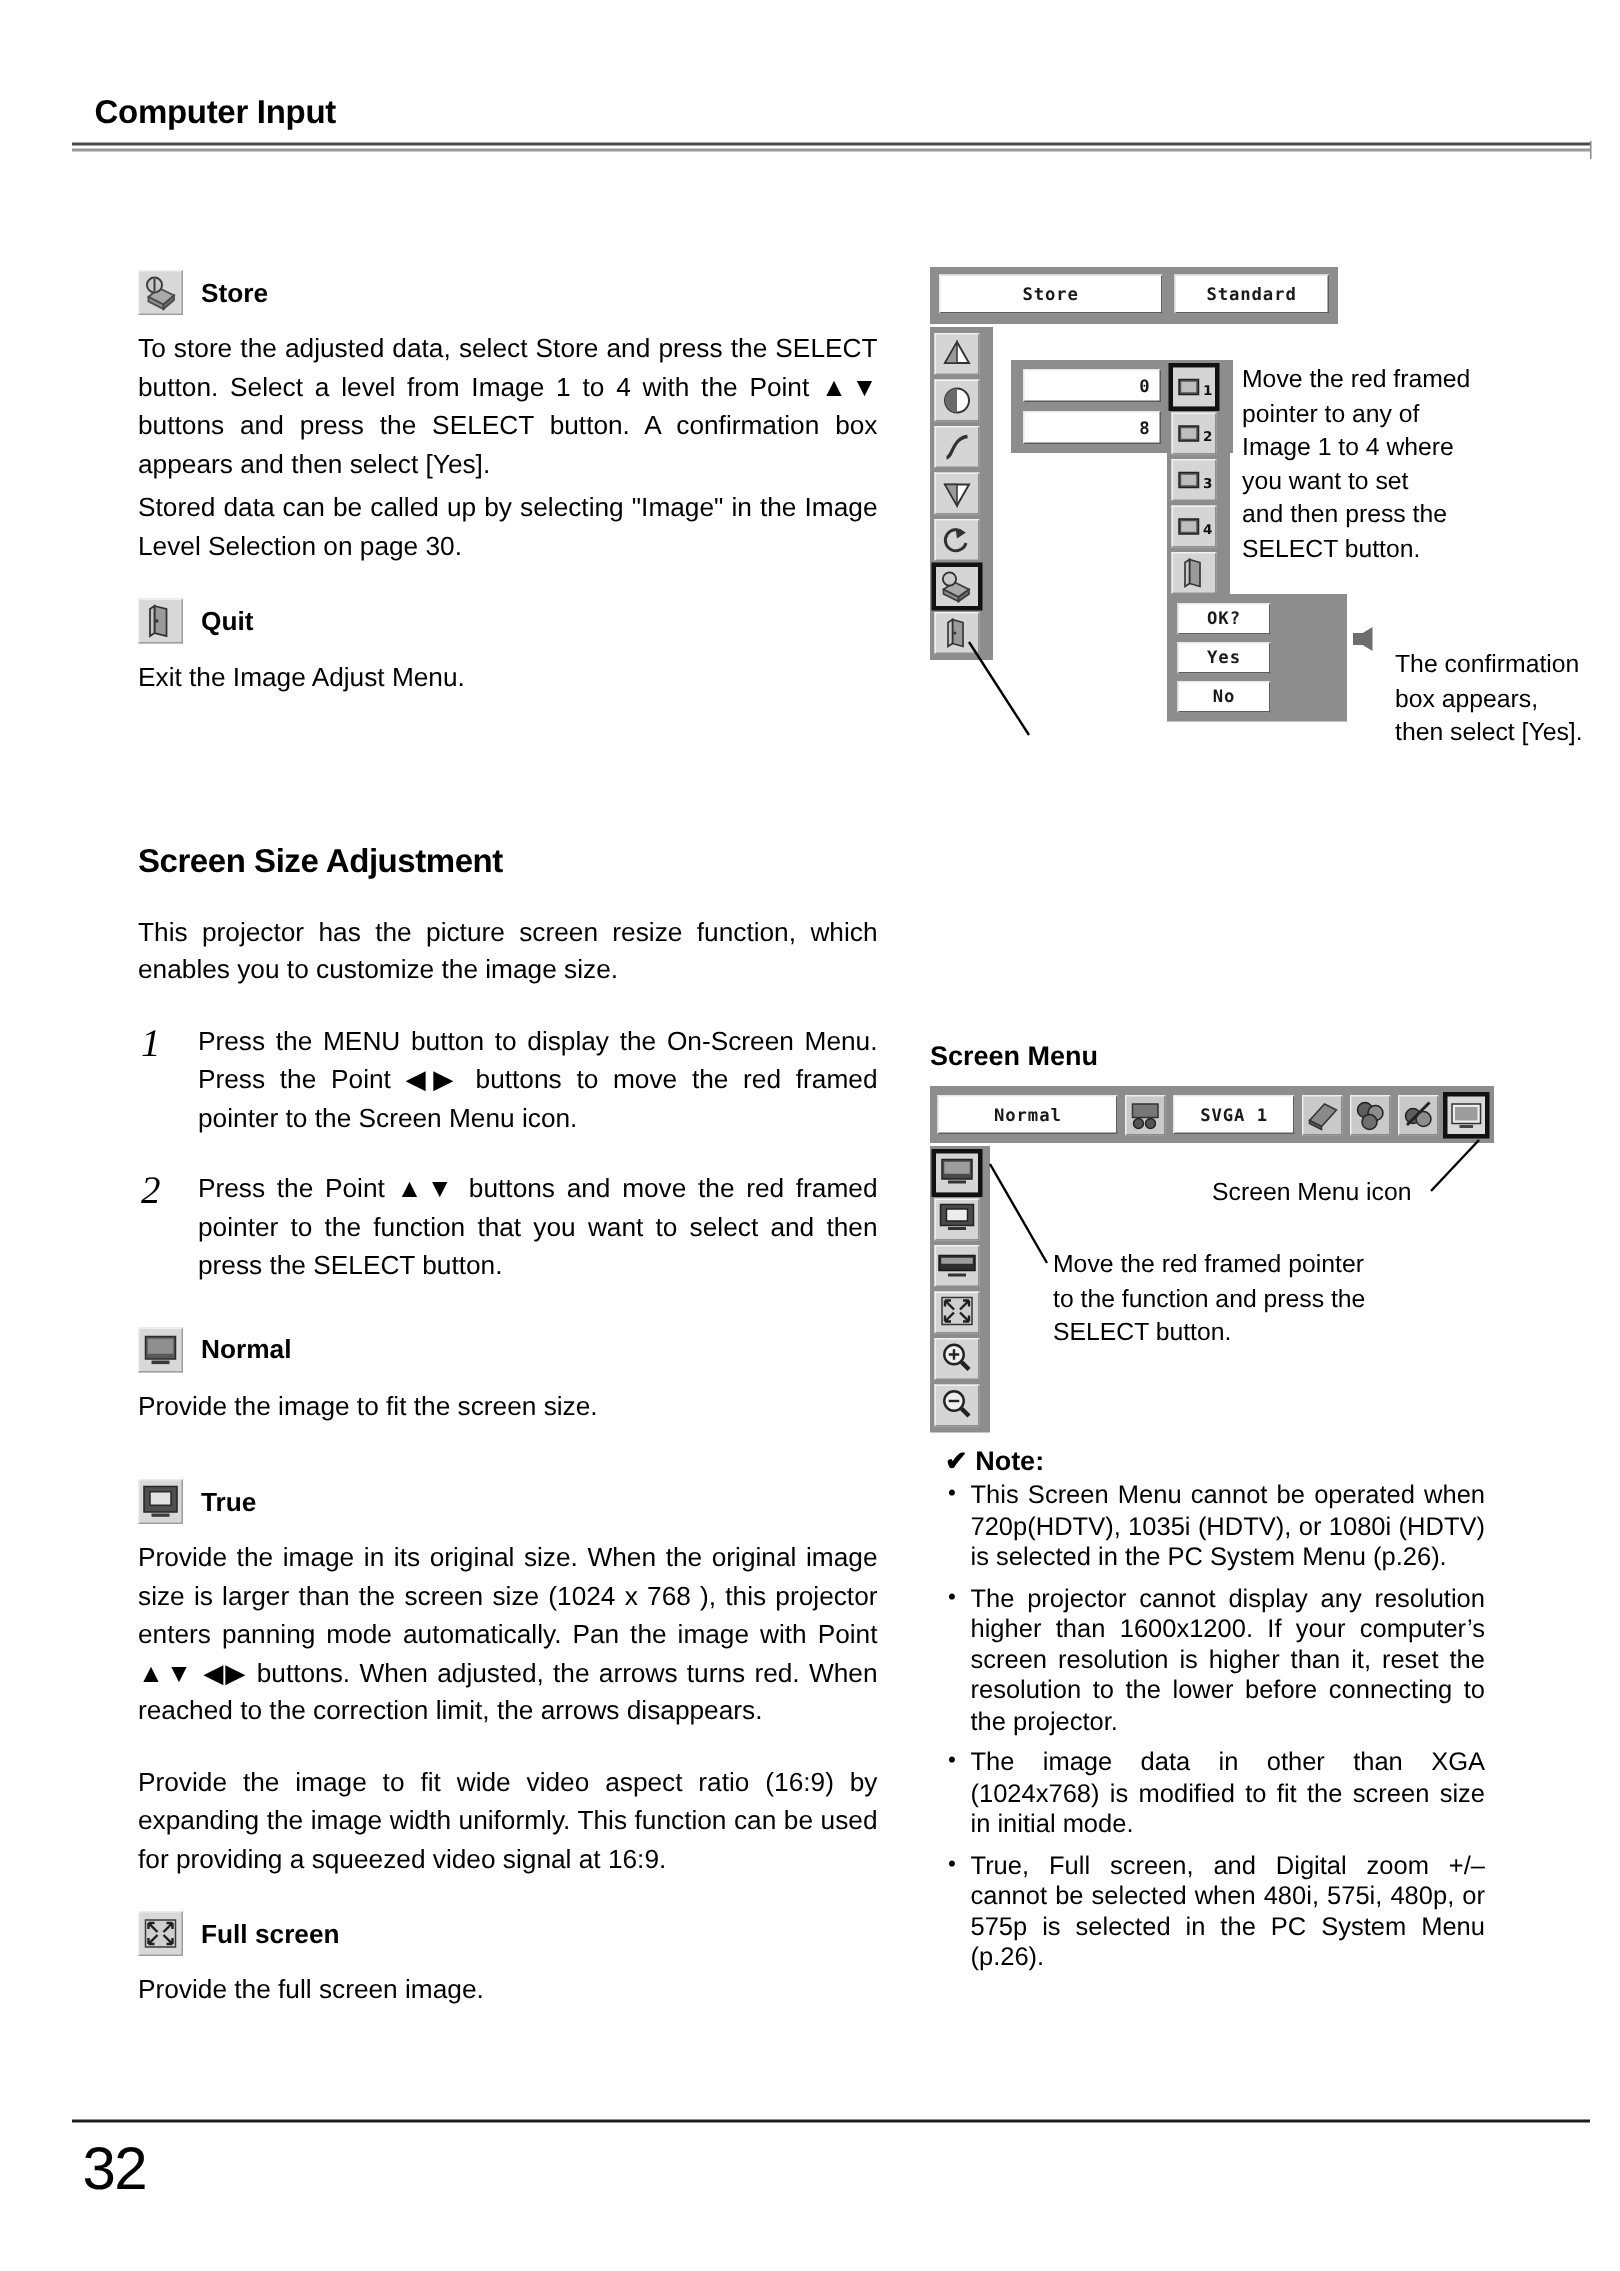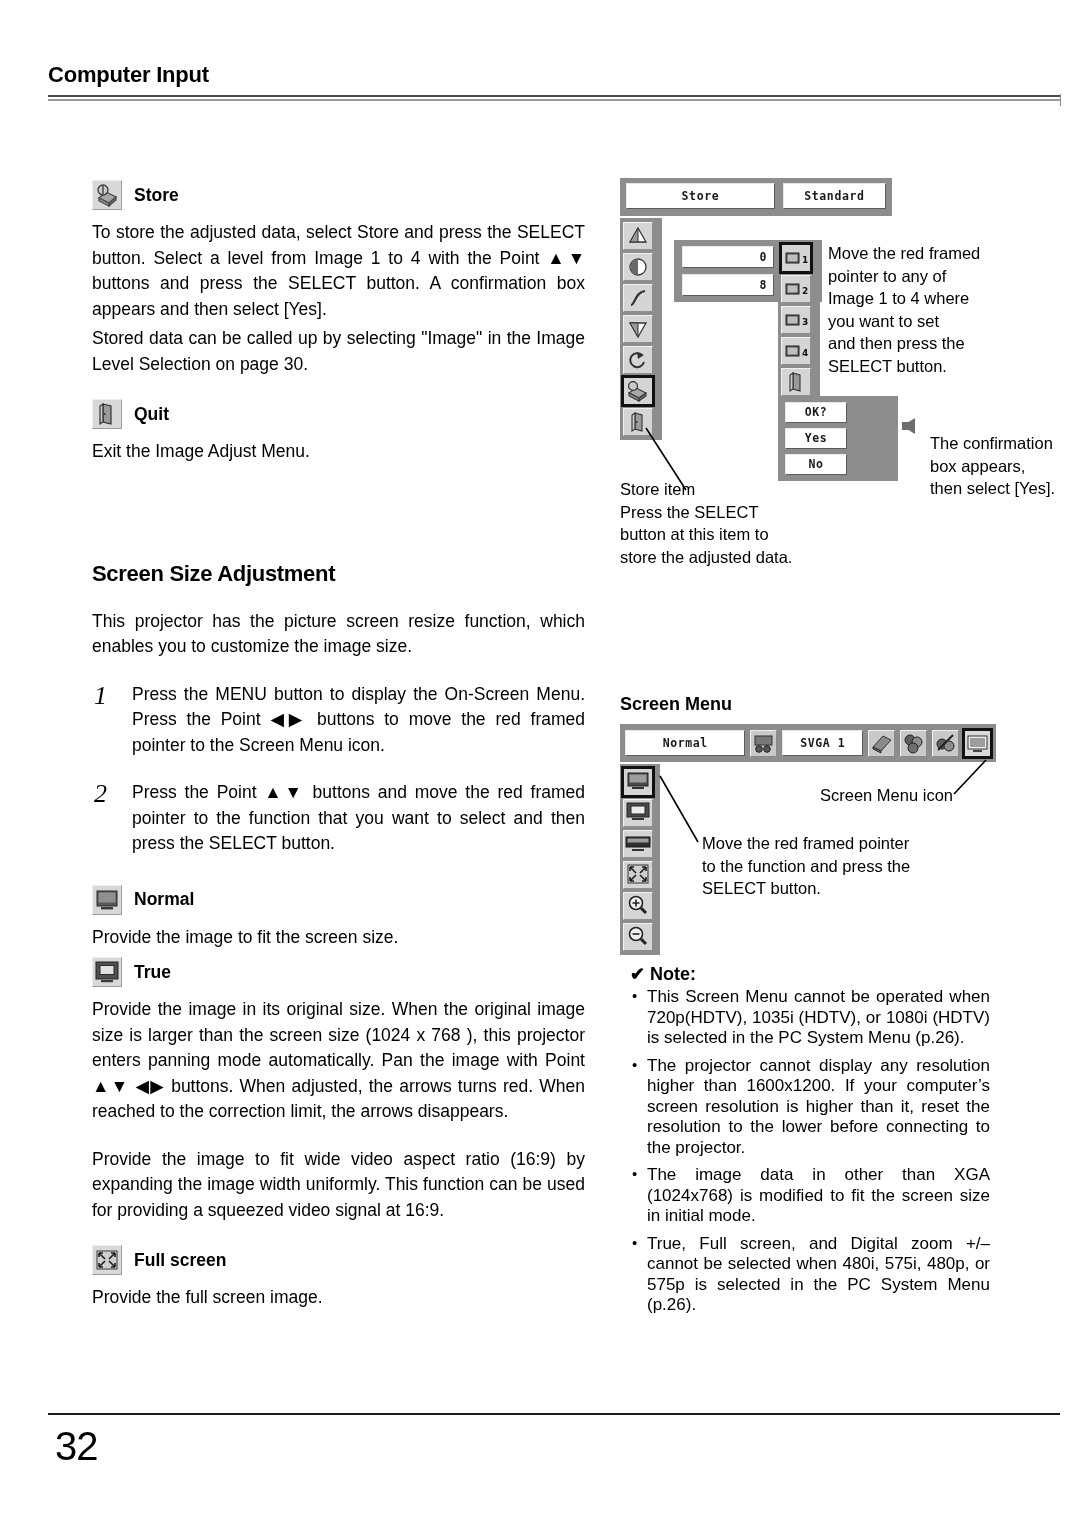--- a/index.html
+++ b/index.html
@@ -22,20 +22,21 @@
     left: 48px;
     top: 64px;
     width: 1012px;
   }
   #page-header .hdr-title {
     font-size: 22px;
     font-weight: bold;
     letter-spacing: -0.2px;
     line-height: 1;
     padding-bottom: 9px;
+    margin-left: 15px;
   }
   .hdr-rule-thick {
     height: 2px;
     background: #4a4a4a;
   }
   .hdr-rule-gap { height: 2px; }
   .hdr-rule-thin {
     height: 2px;
     background: #9a9a9a;
   }
@@ -389,21 +390,21 @@
     <span class="bevel">
       <svg width="28" height="28" viewBox="0 0 28 28">
         <rect x="0" y="0" width="28" height="28" fill="#d8d8d8"></rect>
         <rect x="4" y="5" width="20" height="15" fill="#585858" stroke="#2a2a2a" stroke-width="1"></rect>
         <rect x="5.5" y="6.5" width="17" height="10" fill="#8f8f8f"></rect>
         <rect x="8" y="21" width="12" height="2.4" fill="#3a3a3a"></rect>
       </svg>
     </span>
     <span class="sec-title">Normal</span>
   </div>
-  <p class="body-text para" style="margin-bottom:7px;">Provide the image to fit the screen size.</p>
+  <p class="body-text para" style="margin-bottom:36px;">Provide the image to fit the screen size.</p>
 
   <div class="head-row">
     <span class="bevel">
       <svg width="28" height="28" viewBox="0 0 28 28">
         <rect x="0" y="0" width="28" height="28" fill="#d8d8d8"></rect>
         <rect x="3" y="4" width="22" height="17" fill="#4f4f4f" stroke="#242424" stroke-width="1"></rect>
         <rect x="7" y="7.5" width="14" height="9" fill="#e2e2e2" stroke="#2a2a2a" stroke-width="1"></rect>
         <rect x="8" y="22" width="12" height="2.2" fill="#3a3a3a"></rect>
       </svg>
     </span>
@@ -569,24 +570,20 @@
     <div class="arrow-left"></div>
   </div>
 
   <div class="callout" style="left:310px; top:254px; width:180px;">The confirmation
 box appears,
 then select [Yes].</div>
 
   <svg style="position:absolute; left:0; top:0; width:440px; height:380px; pointer-events:none;">
     <line x1="26" y1="250" x2="66" y2="312" stroke="#000" stroke-width="1.6"></line>
   </svg>
-  <div class="callout" style="left:0px; top:300px; width:240px;">Store item
-Press the SELECT
-button at this item to
-store the adjusted data.</div>
 </div>
 
 <div id="screen-menu-block" style="height:250px;">
   <div class="sm-title">Screen Menu</div>
 
   <div class="sm-topbar osd-gray">
     <div class="osd-field sm-normal">Normal</div>
     <div class="sm-ic">
       <svg width="25" height="25" viewBox="0 0 25 25">
           <rect width="25" height="25" fill="#c9c9c9"></rect>
@@ -625,21 +622,21 @@
           <rect x="3" y="5" width="19" height="13" fill="#efefef" stroke="#333" stroke-width="1"></rect>
           <rect x="5" y="7" width="15" height="9" fill="#9d9d9d"></rect>
           <rect x="8" y="19" width="9" height="2" fill="#444"></rect>
         </svg>
     </div>
   </div>
 
   <svg style="position:absolute; left:0; top:0; width:440px; height:250px; pointer-events:none;">
     <line x1="366" y1="66" x2="334" y2="100" stroke="#000" stroke-width="1.6"></line>
   </svg>
-  <div class="callout" style="left:200px; top:90px; width:230px;">Screen Menu icon</div>
+  <div class="callout" style="left:188px; top:90px; width:230px;">Screen Menu icon</div>
 
   <div class="icon-col osd-gray" style="left:0px; top:70px; width:40px;">
     <div class="osd-icon sel">
       <svg width="28" height="24" viewBox="0 0 28 24">
           <rect width="28" height="24" fill="#d5d5d5"></rect>
           <rect x="4" y="4" width="20" height="13" fill="#4a4a4a" stroke="#222" stroke-width="1"></rect>
           <rect x="5.5" y="5.5" width="17" height="8" fill="#9d9d9d"></rect>
           <rect x="8" y="18" width="12" height="2" fill="#333"></rect>
         </svg>
     </div>

